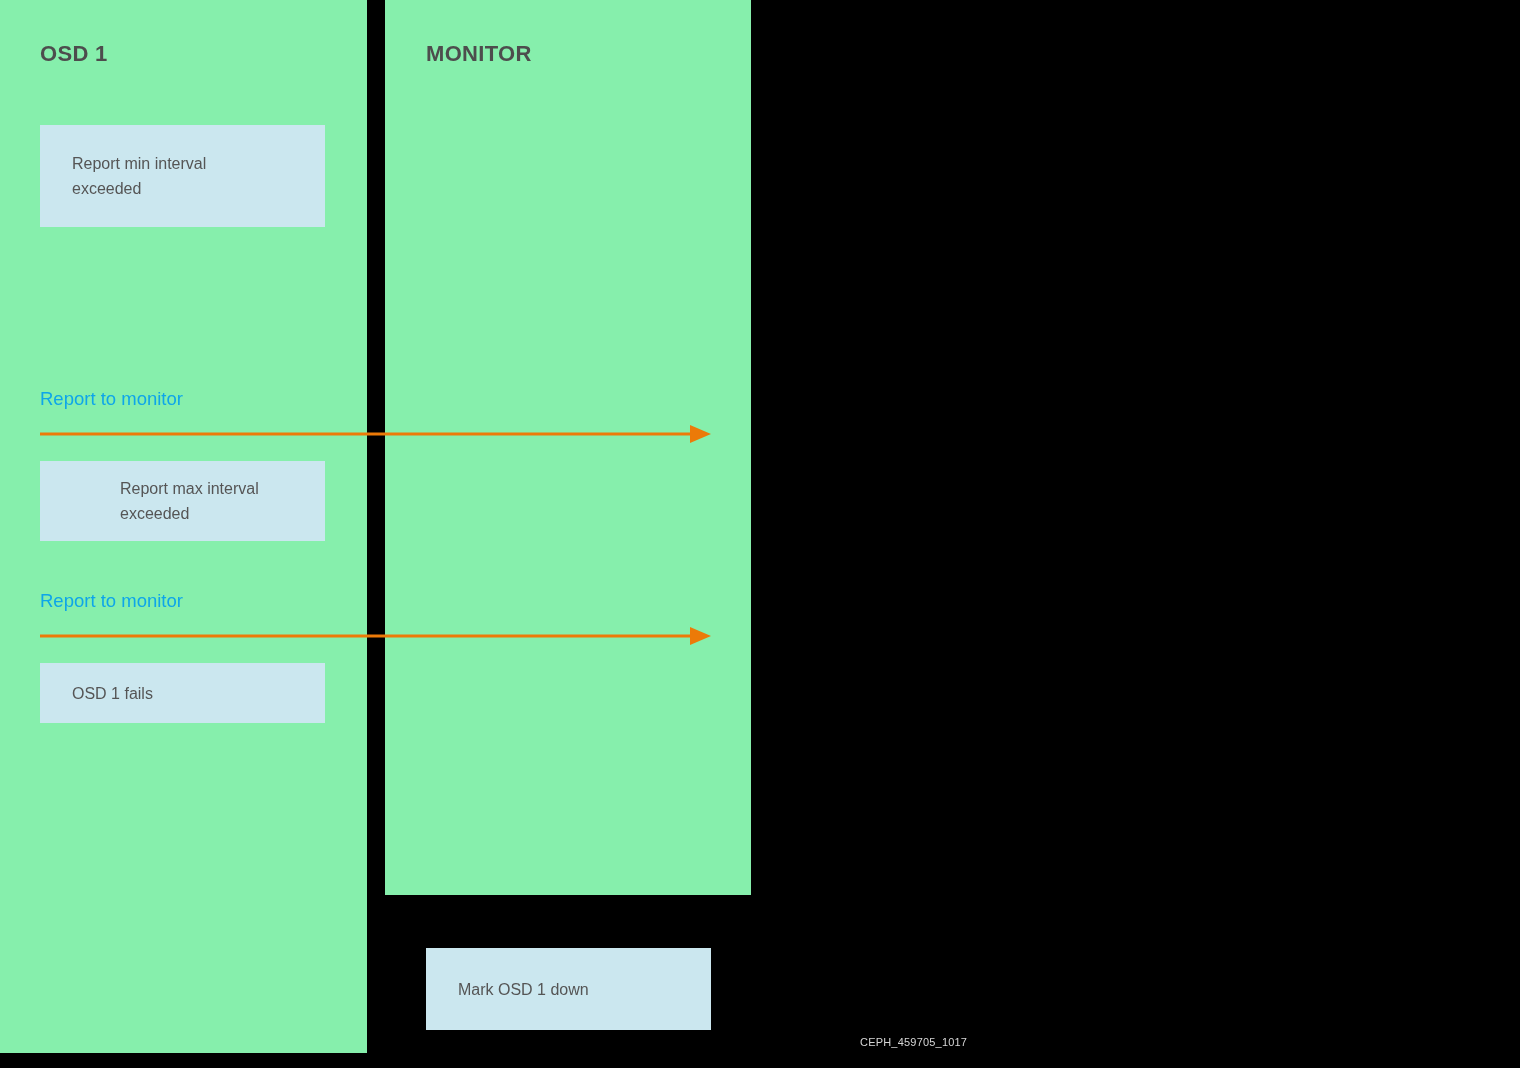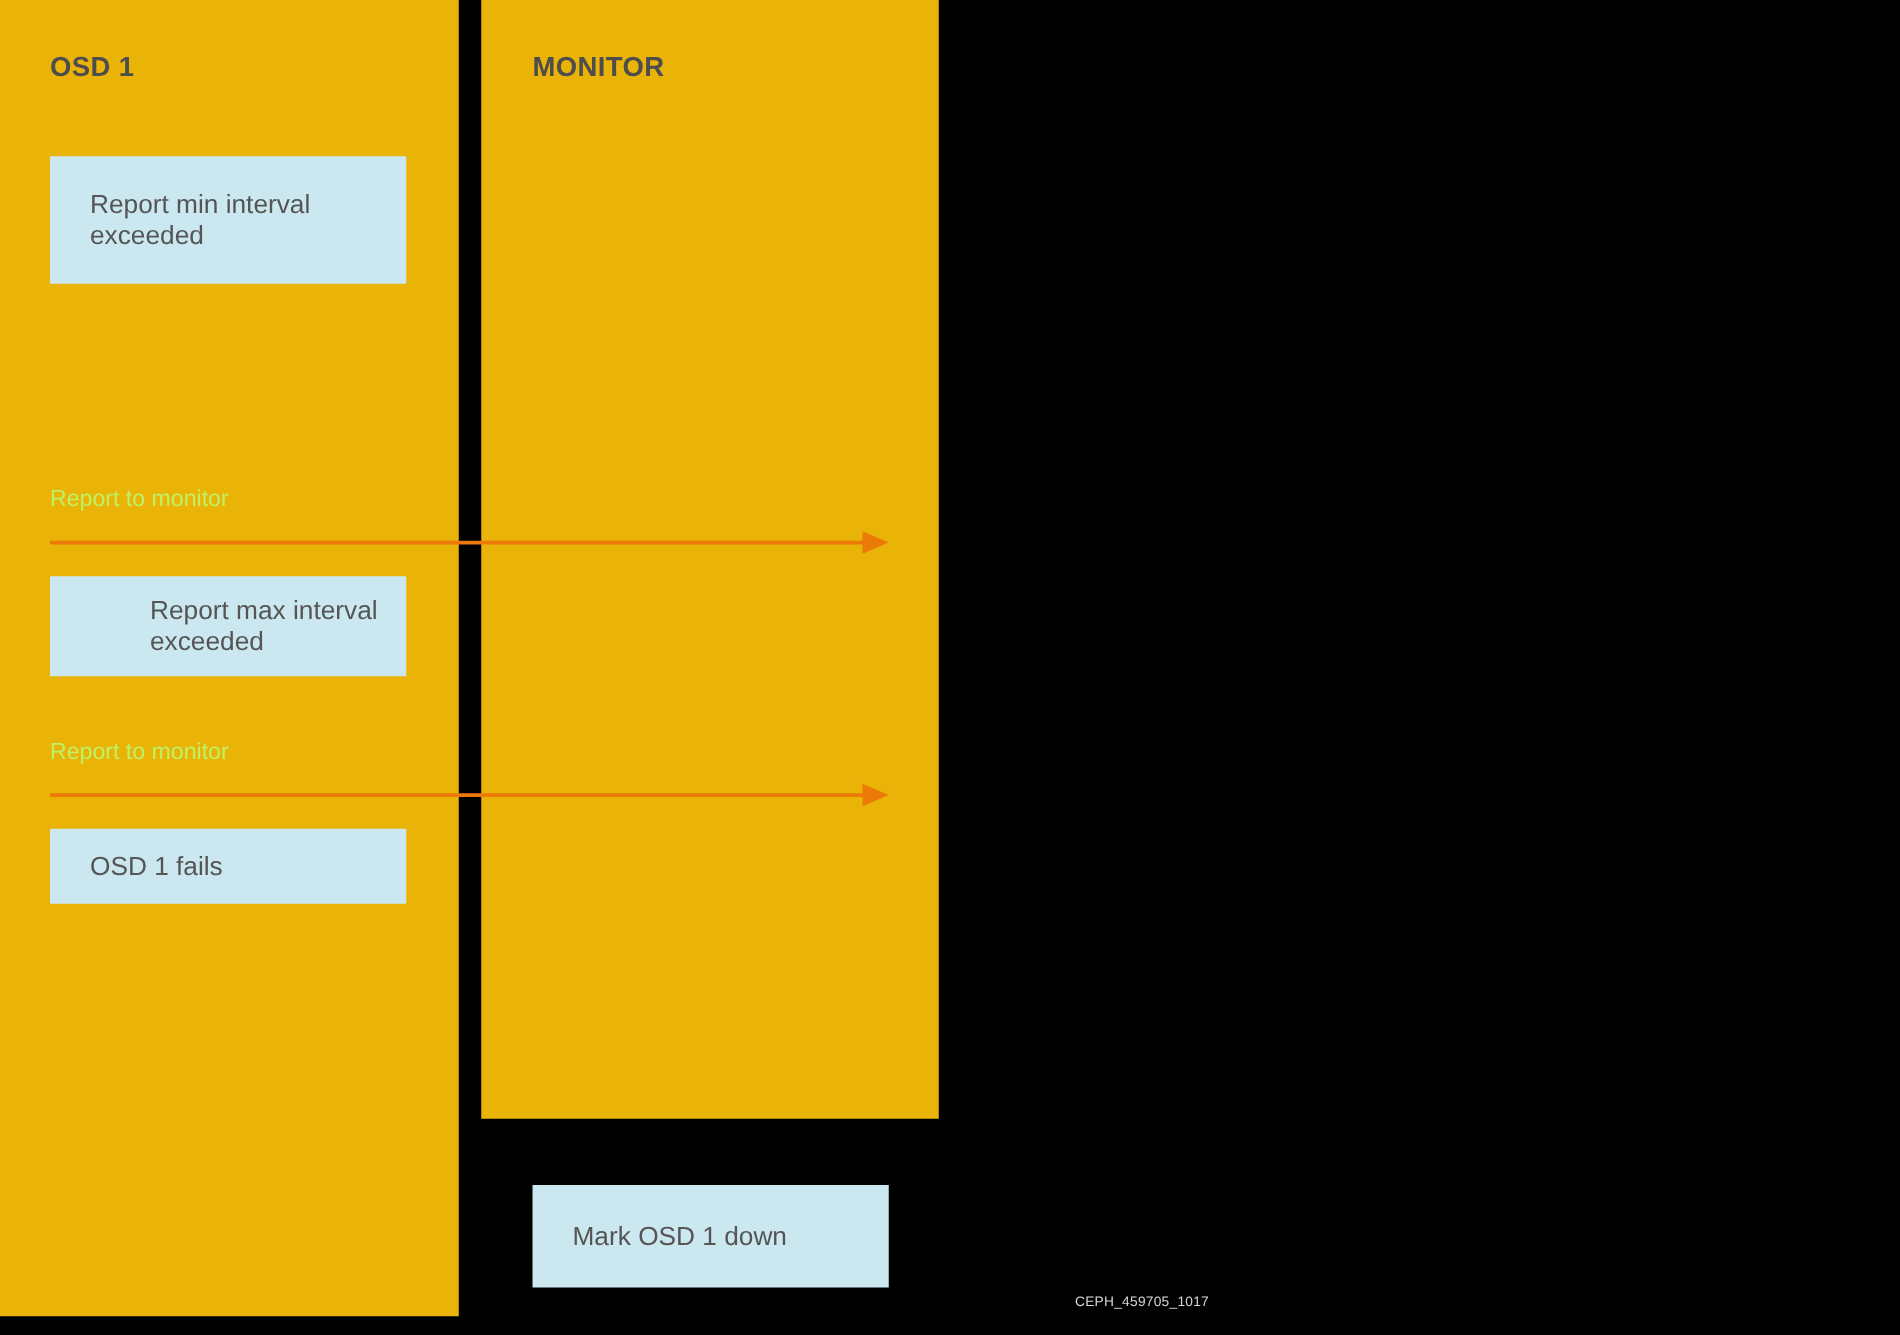--- a/index.html
+++ b/index.html
@@ -12,21 +12,21 @@
     height: 1068px;
     position: relative;
     overflow: hidden;
     font-family: "Liberation Sans", sans-serif;
   }
 
   
   .lane {
     position: absolute;
     top: 0;
-    background: #eab308;
+    background: #86efac;
   }
   #lane-osd {
     left: 0;
     width: 367px;
     height: 1053px;
   }
   #lane-monitor {
     left: 385px;
     width: 366px;
     height: 895px;
@@ -46,21 +46,21 @@
 
   
   .node {
     position: absolute;
     background: #cbe7ef;
     box-sizing: border-box;
     display: flex;
     align-items: center;
   }
   .node-label {
-    font-size: 21px;
+    font-size: 16px;
     line-height: 25px;
     color: #555555;
     padding: 0 0 0 32px;
     white-space: pre-line;
   }
   #lane-osd .node { left: 40px; width: 285px; }
   #lane-monitor .node { left: 41px; width: 285px; }
 
   
   #node-report-min-interval  { top: 125px; height: 102px; }
@@ -80,21 +80,21 @@
     height: 60px;
   }
   #msg-report-1 { top: 388px; }
   #msg-report-2 { top: 590px; }
 
   .message-label {
     position: absolute;
     left: 40px;
     top: 0;
     font-size: 18.5px;
-    color: #bef264;
+    color: #0ea5e9;
     white-space: nowrap;
   }
   .message-arrow {
     position: absolute;
     left: 40px;
     top: 36px;
     width: 671px;
     height: 20px;
   }
   .message-arrow svg { display: block; }

